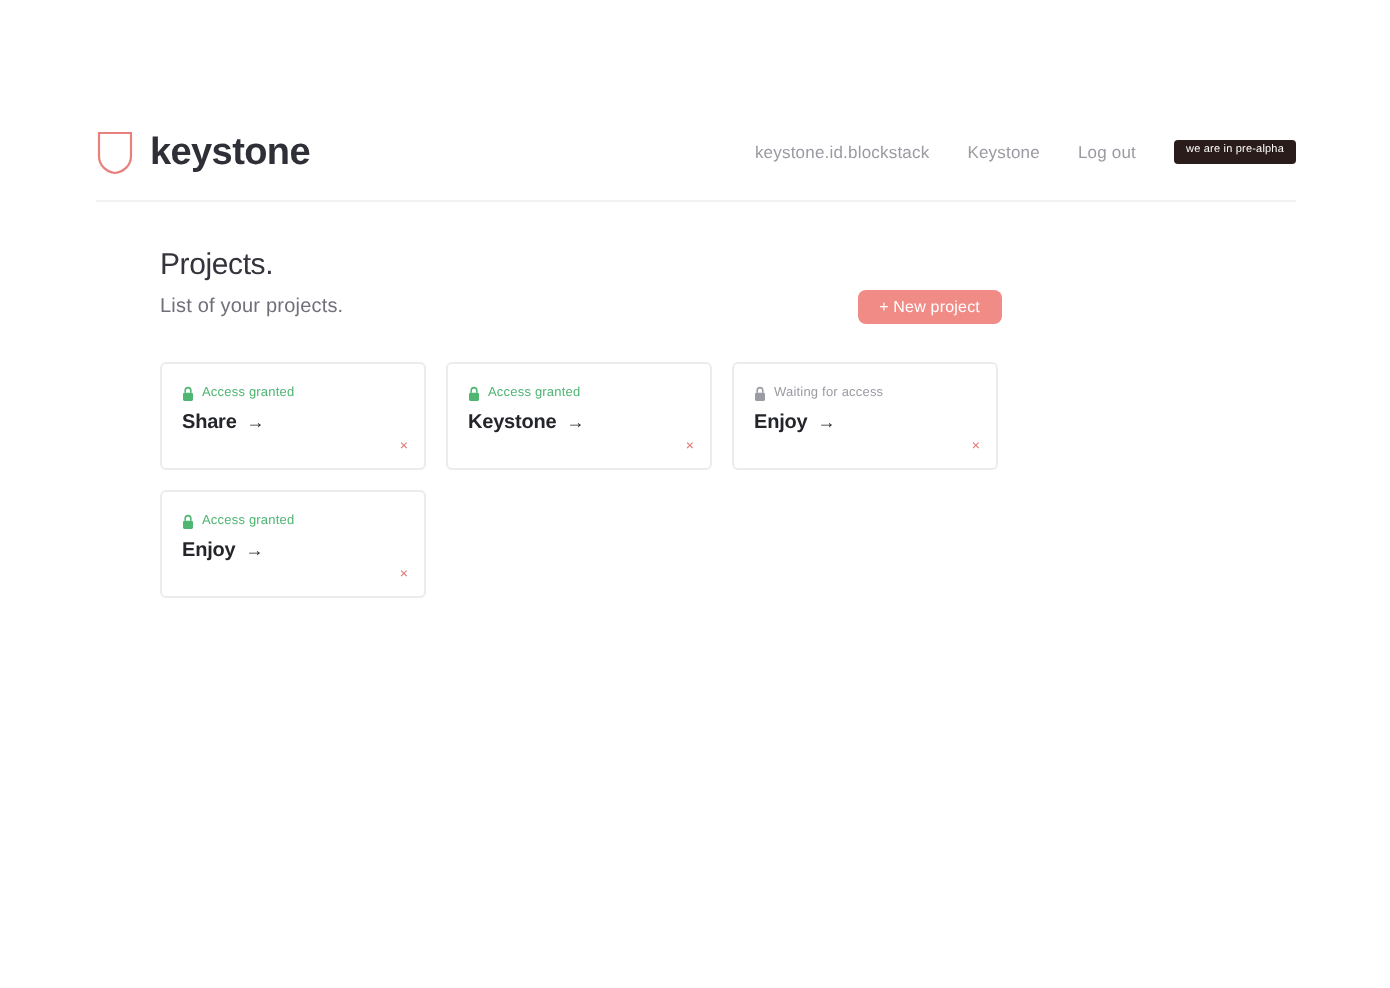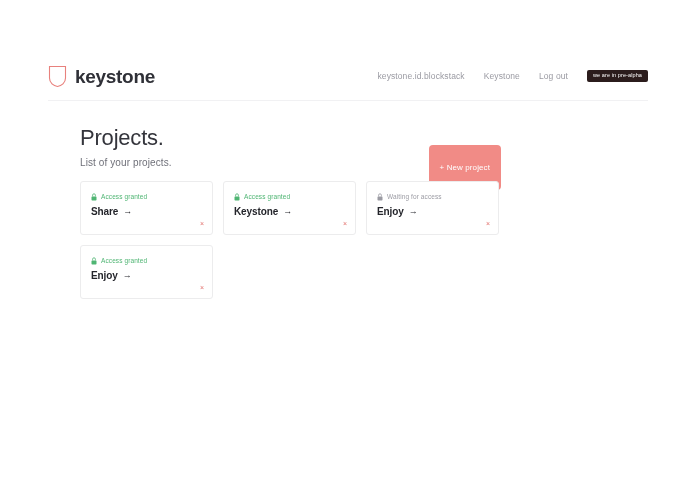--- a/index.html
+++ b/index.html
@@ -87,21 +87,21 @@
     position: absolute;
     left: 80px;
     top: 124px;
     right: 80px;
     display: flex;
     align-items: flex-start;
     justify-content: space-between;
   }
 
   .page-title {
-    font-size: 22px;
+    font-size: 15px;
     font-weight: normal;
     color: #34353c;
     letter-spacing: -0.2px;
     line-height: 1.25;
   }
 
   .page-subtitle {
     font-size: 10px;
     color: #6f7079;
     margin-top: 5px;
@@ -109,21 +109,21 @@
   }
 
   .new-project-btn {
     margin-top: 21px;
     background: #f18b86;
     color: #ffffff;
     border: none;
     border-radius: 4px;
     font-family: "Liberation Sans", sans-serif;
     font-size: 8px;
-    padding: 18px 11px;
+    padding: 4px 11px;
     cursor: pointer;
     letter-spacing: 0.1px;
     white-space: nowrap;
   }
 
   
   .cards {
     position: absolute;
     left: 80px;
     top: 181px;

